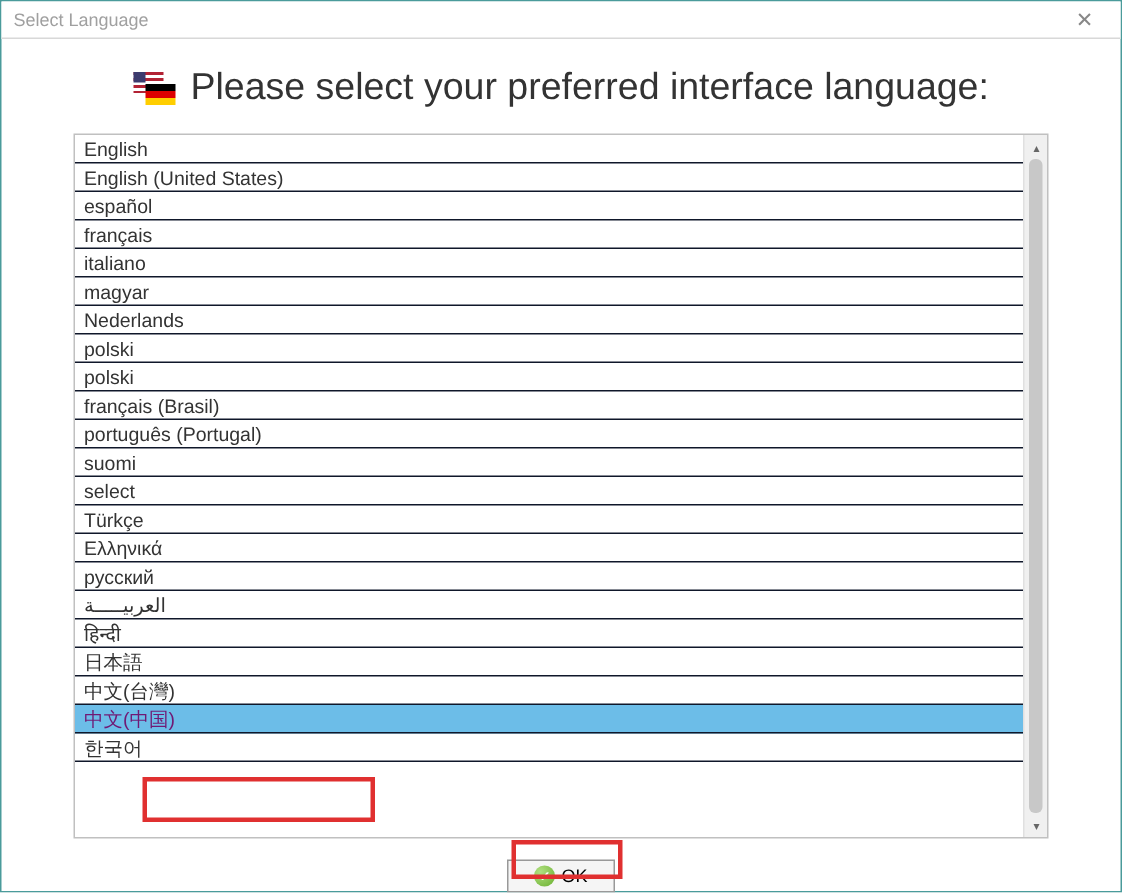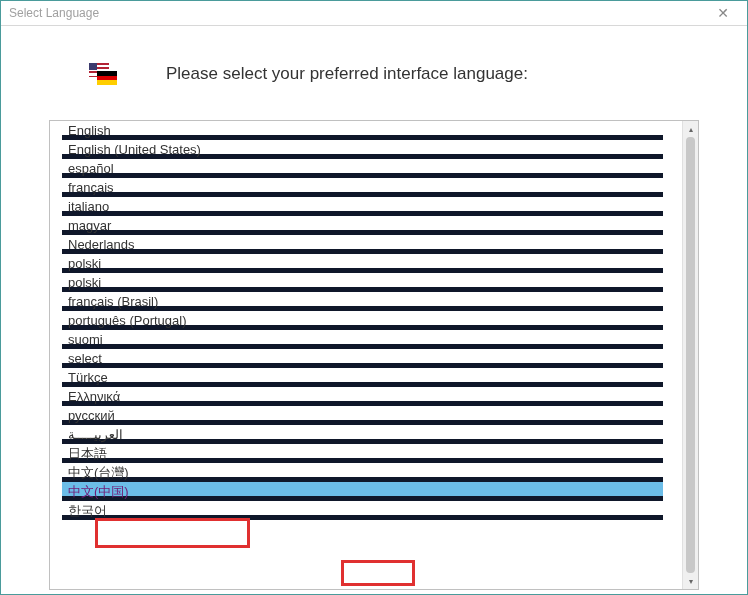--- a/index.html
+++ b/index.html
@@ -1,19 +1,18 @@
 <!DOCTYPE html>
 <html><head>
   <meta charset="utf-8">
   <style>
     * {
       margin: 0;
       padding: 0;
       box-sizing: border-box;
-      gap: 19px;
     }
     body {
       font-family: "Segoe UI", Tahoma, sans-serif;
       background: #f0f0f0;
       width: 748px;
       height: 595px;
       overflow: hidden;
     }
     .window {
       width: 748px;
@@ -83,46 +82,44 @@
     }
     .flag-de {
       position: absolute;
       width: 20px;
       height: 14px;
       bottom: 0;
       right: 0;
       background: linear-gradient(to bottom, #000 0%, #000 33%, #dd0000 33%, #dd0000 66%, #ffce00 66%);
     }
     .header-title {
-      font-size: 17px;
+      font-size: 25px;
       color: #333;
       font-weight: normal;
-      margin-left: 39px;
     }
     .list-wrapper {
       border: 1px solid #c0c0c0;
       height: 470px;
       display: flex;
       position: relative;
     }
     .list {
       flex: 1;
       overflow: hidden;
       background: #fff;
     }
     .list-item {
       height: 19px;
       line-height: 19px;
       font-size: 13px;
       color: #333;
       padding-left: 6px;
-      border-bottom: 5px solid #0f172a;
+      border-bottom: 1px solid #0f172a;
       cursor: pointer;
       white-space: nowrap;
-      margin-left: 12px;
     }
     .list-item.selected {
       background: #6cbde8;
       color: #701a75;
     }
     .scrollbar {
       width: 16px;
       background: #f0f0f0;
       position: relative;
       border-left: 1px solid #e0e0e0;
@@ -224,20 +221,21 @@
           <div class="list-item">polski</div>
           <div class="list-item">polski</div>
           <div class="list-item">français (Brasil)</div>
           <div class="list-item">português (Portugal)</div>
           <div class="list-item">suomi</div>
           <div class="list-item">select</div>
           <div class="list-item">Türkçe</div>
           <div class="list-item">Ελληνικά</div>
           <div class="list-item">русский</div>
           <div class="list-item">العربيـــــة</div>
+          <div class="list-item">हिन्दी</div>
           <div class="list-item">日本語</div>
           <div class="list-item">中文(台灣)</div>
           <div class="list-item selected">中文(中国)</div>
           <div class="list-item">한국어</div>
         </div>
       <div class="scrollbar">
         <div class="scroll-arrow">▴</div>
         <div class="scroll-thumb"></div>
         <div class="scroll-arrow" style="position:absolute;bottom:0;">▾</div>
       </div>

